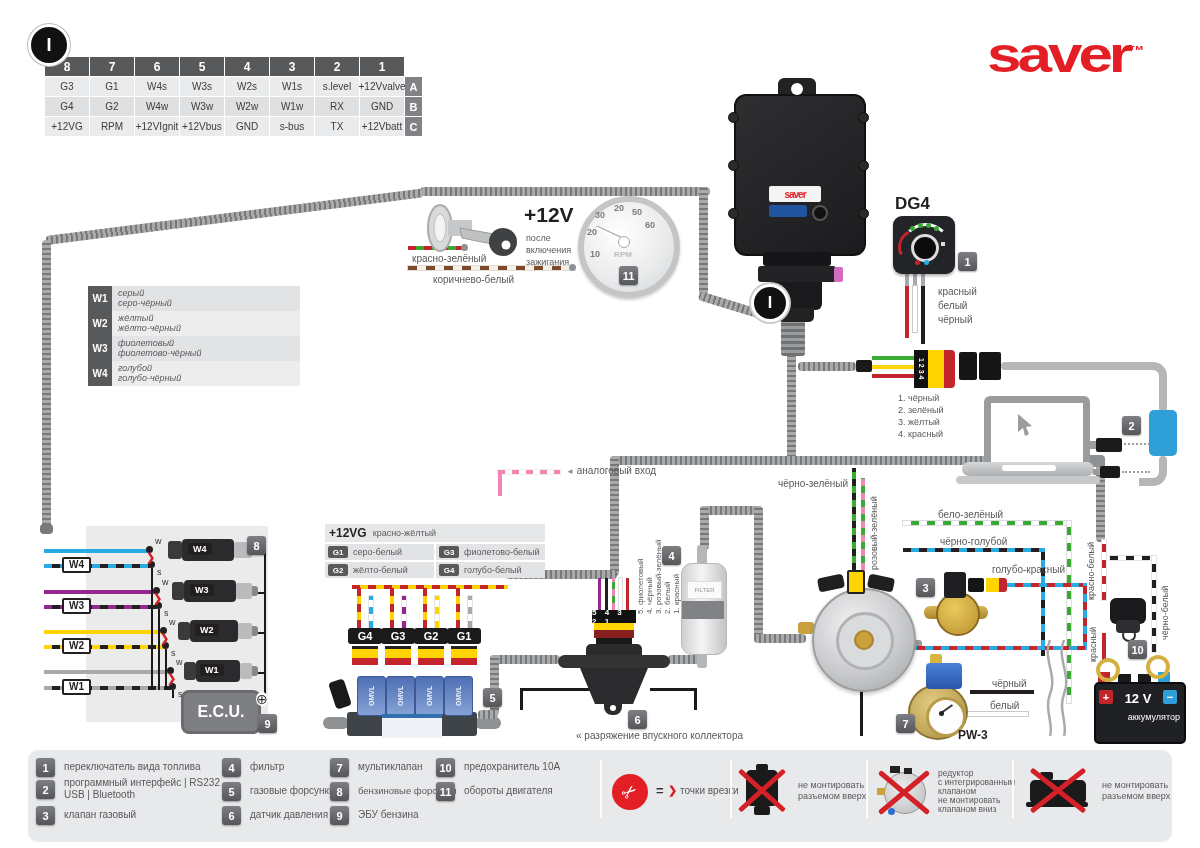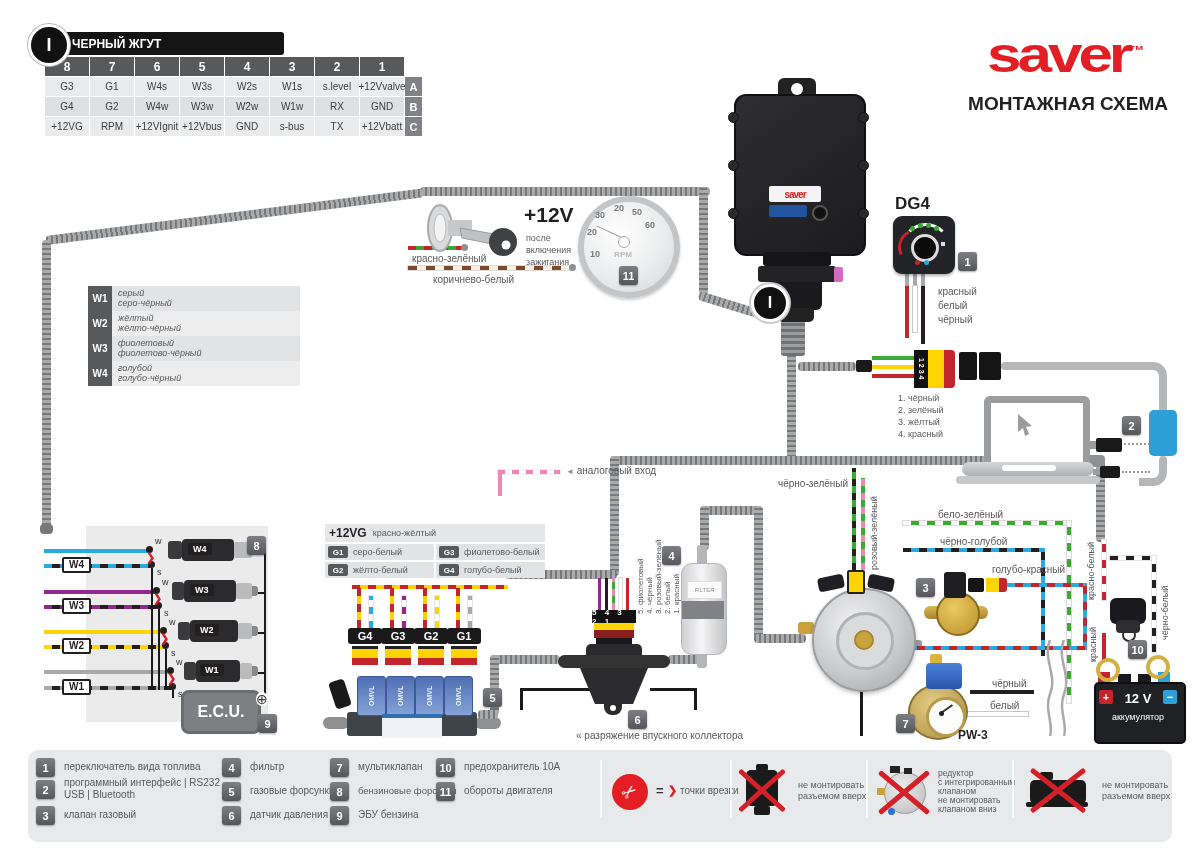--- a/index.html
+++ b/index.html
@@ -71,23 +71,20 @@
   .omvl{position:absolute;width:27px;height:38px;background:linear-gradient(#86a3d6,#4e6fb4);border:1px solid #3c5a99;border-radius:3px;color:#eef3fb;font-size:7px;font-weight:bold;display:flex;align-items:center;justify-content:center;writing-mode:vertical-rl;transform:rotate(180deg);z-index:3;}
   .xbar{position:absolute;height:5px;background:#d42027;border-radius:2px;z-index:7;}
   .ltxt{position:absolute;font-size:10px;color:#58595b;white-space:nowrap;z-index:6;}
   .divid{position:absolute;width:2px;background:#fbfbfc;z-index:6;}
 </style>
 </head>
 <body>
 
 <div id="canvas">
 
-  <div class="a" style="left:44px;top:32px;width:212px;height:23px;background:#141414;color:#fff;font-weight:bold;font-size:12px;display:flex;align-items:center;padding-left:28px;border-radius:0 3px 3px 0;">
-    <span>ЧЕРНЫЙ ЖГУТ</span>
-  </div>
   <div class="a" style="left:28px;top:24px;width:36px;height:36px;border-radius:50%;background:#111;border:3px solid #fff;box-shadow:0 0 0 1px #bbb;color:#fff;font-weight:bold;font-size:18px;display:flex;align-items:center;justify-content:center;z-index:7;">
     <span>I</span>
   </div>
 
   <div class="pt">
     <div class="pth">8</div>
     <div class="pth">7</div>
     <div class="pth">6</div>
     <div class="pth">5</div>
     <div class="pth">4</div>
@@ -121,21 +118,20 @@
     <div class="ptc">s-bus</div>
     <div class="ptc">TX</div>
     <div class="ptc">+12Vbatt</div>
     <div class="ptl">C</div>
   </div>
 
   <div class="a" style="left:855px;top:20px;width:290px;text-align:right;color:#e31e24;font-weight:bold;font-size:62px;letter-spacing:-4px;line-height:60px;transform:scaleY(.82);z-index:6;">
     <span>saver</span><sup style="font-size:16px;letter-spacing:0;">™</sup>
   </div>
   <div class="a" style="left:860px;top:92px;width:308px;text-align:right;color:#231f20;font-weight:bold;font-size:19px;line-height:23px;z-index:6;">
-    <div>МОНТАЖНАЯ СХЕМА</div>
   </div>
 
   <div class="wleg">
     <div class="wrow">
       <div class="wcodebox">W1</div>
       <div class="wtxt"><span>серый</span><br><span>серо-чёрный</span></div>
     </div>
     <div class="wrow">
       <div class="wcodebox">W2</div>
       <div class="wtxt"><span>жёлтый</span><br><span>жёлто-чёрный</span></div>
@@ -542,21 +538,21 @@
   <div class="a" style="left:1138px;top:674px;width:13px;height:8px;background:#1a1a1a;z-index:3;"></div>
   <div class="a" style="left:1158px;top:672px;width:12px;height:10px;background:#2f9fd8;z-index:3;"></div>
   <div class="a" style="left:1094px;top:682px;width:88px;height:58px;background:#202125;border:2px solid #0d0d0f;border-radius:5px;z-index:4;"></div>
   <div class="a" style="left:1099px;top:690px;width:14px;height:14px;background:#c4242b;border-radius:2px;color:#fff;font-weight:bold;font-size:11px;display:flex;align-items:center;justify-content:center;z-index:5;">
       <span>+</span>
     </div>
   <div class="a" style="left:1163px;top:690px;width:14px;height:14px;background:#2f9fd8;border-radius:2px;color:#fff;font-weight:bold;font-size:11px;display:flex;align-items:center;justify-content:center;z-index:5;">
       <span>−</span>
     </div>
   <div class="a" style="left:1113px;top:691px;width:50px;text-align:center;color:#fff;font-weight:bold;font-size:13px;z-index:5;"><span>12 V</span></div>
-  <div class="a" style="left:1096px;top:712px;width:84px;text-align:center;color:#fff;font-size:9px;z-index:5;"><span>аккумулятор</span></div>
+  <div class="a" style="left:1096px;top:712px;width:84px;text-align:right;color:#fff;font-size:9px;z-index:5;"><span>аккумулятор</span></div>
 
   <div class="a" style="left:28px;top:750px;width:1144px;height:92px;background:#e8e9ea;border-radius:10px;z-index:5;"></div>
 
   <div class="badge" style="left:36px;top:758px;">1</div>
   <div class="ltxt" style="left:64px;top:761px;">переключатель вида топлива</div>
   <div class="badge" style="left:36px;top:780px;">2</div>
   <div class="ltxt" style="left:64px;top:777px;">программный интерфейс | RS232</div>
   <div class="ltxt" style="left:64px;top:789px;">USB | Bluetooth</div>
   <div class="badge" style="left:36px;top:806px;">3</div>
   <div class="ltxt" style="left:64px;top:809px;">клапан газовый</div>

